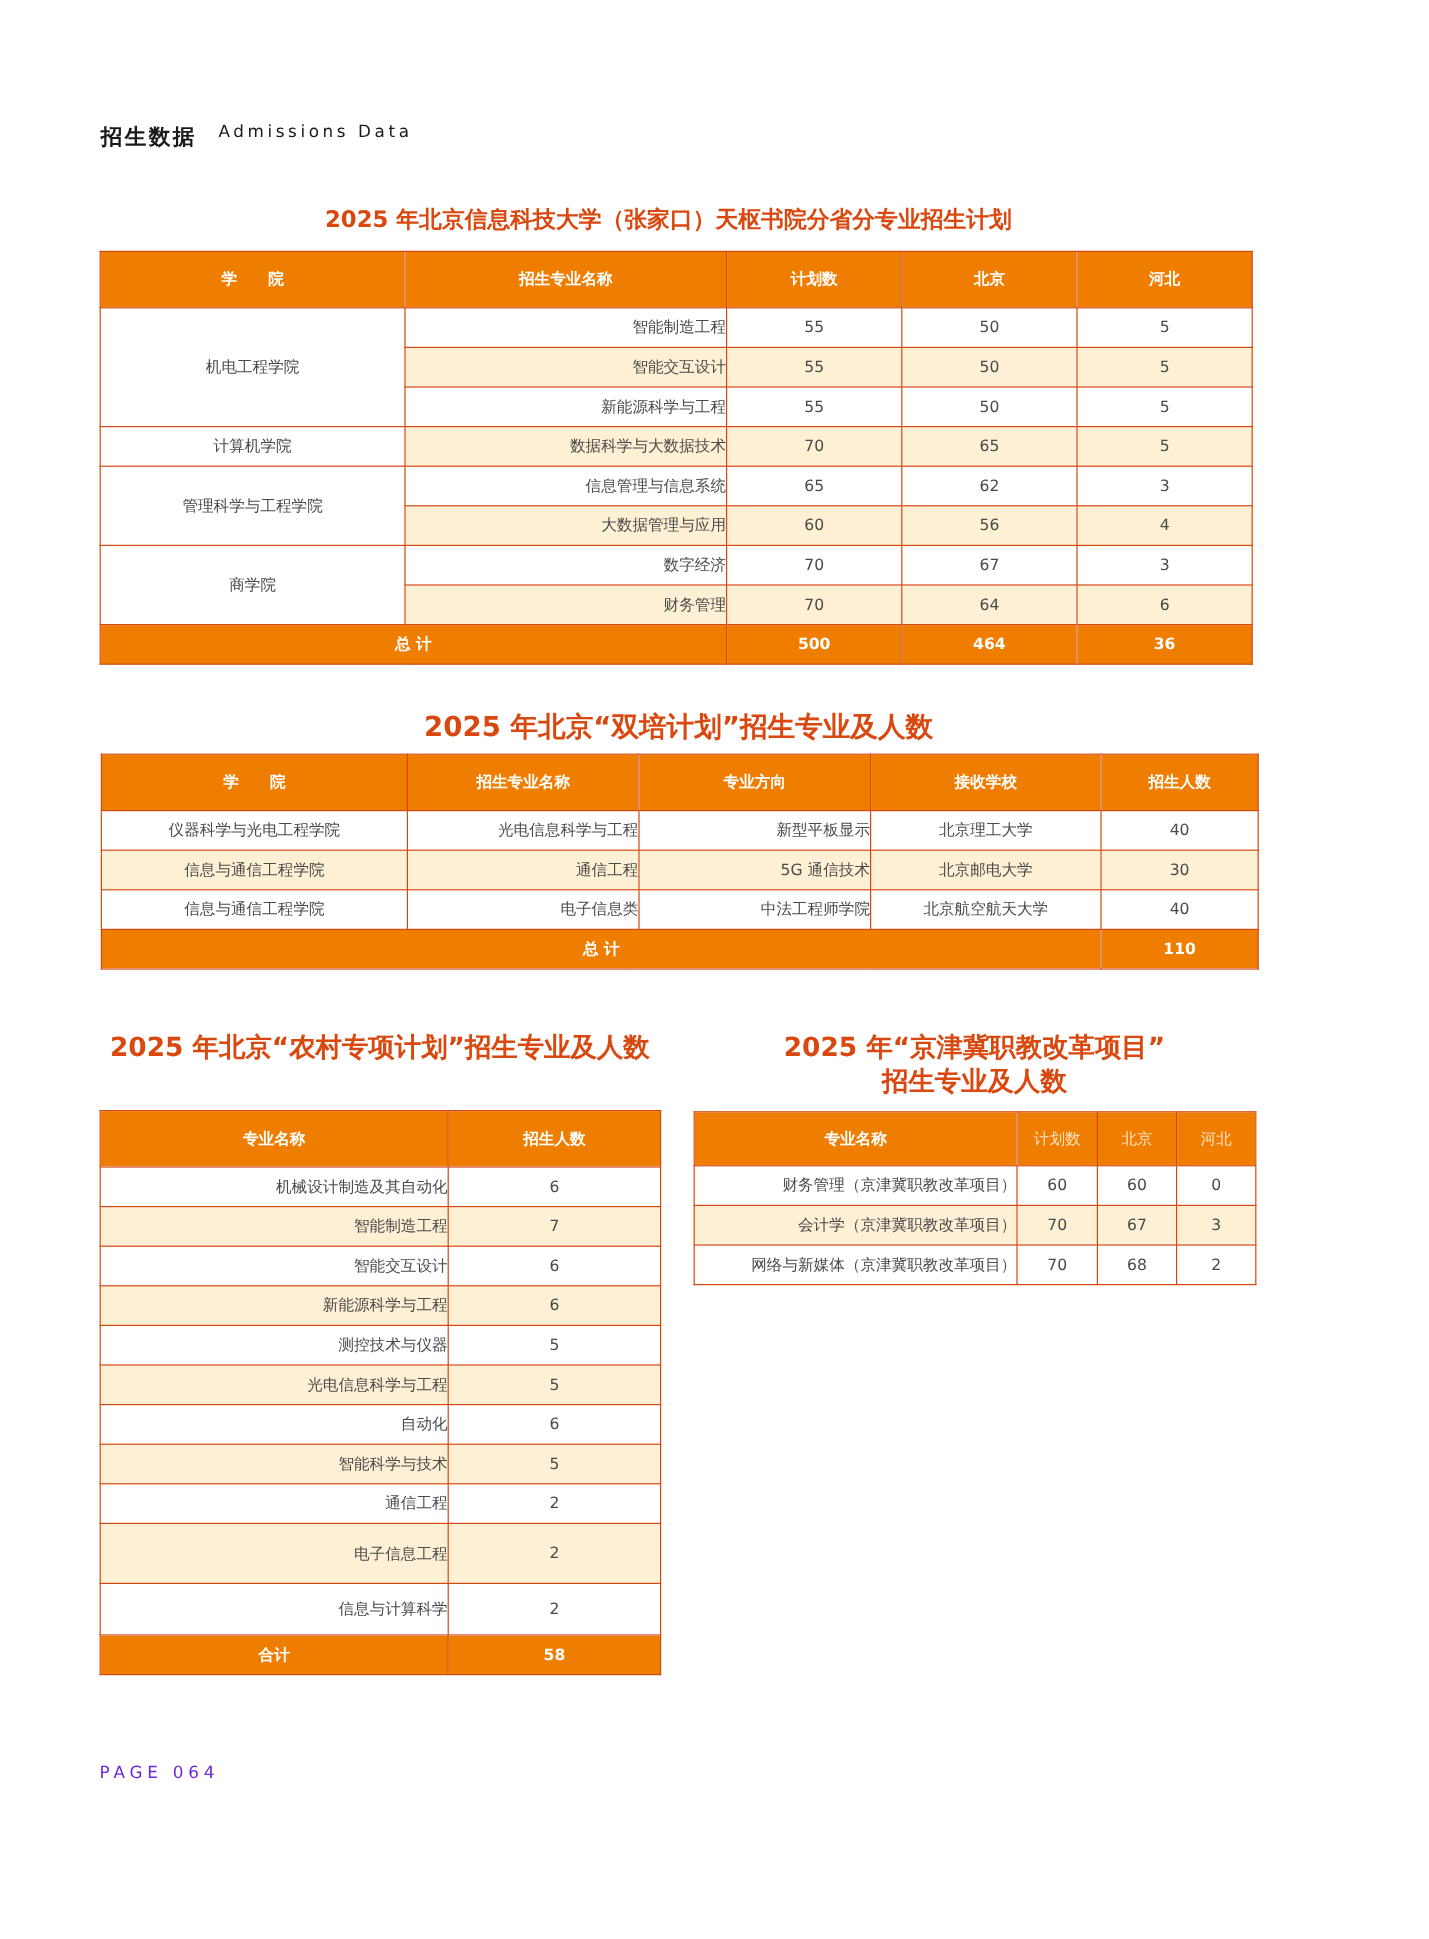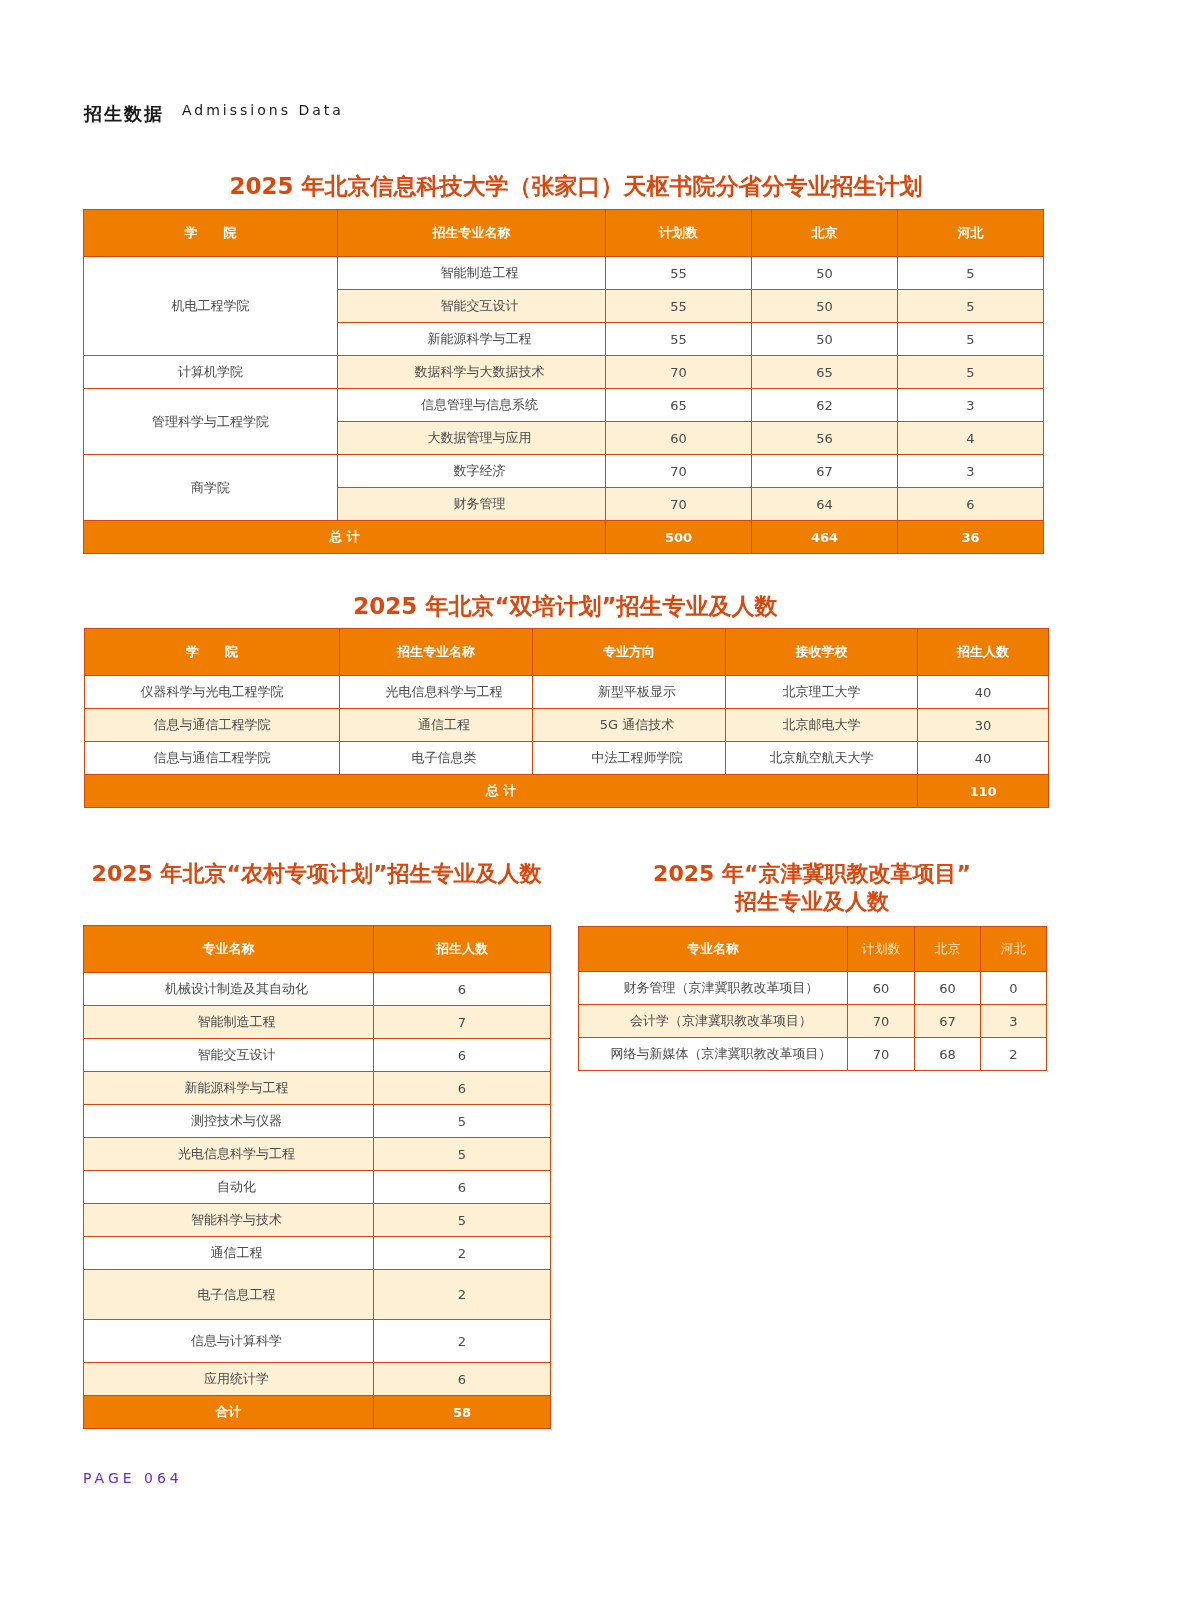--- a/index.html
+++ b/index.html
@@ -21,36 +21,36 @@
     font-size: 13px; color: #4a4a4a;
   }
   table.dt td, table.dt th {
     border: 1.5px solid #d4470f; padding: 0; text-align: center; vertical-align: middle;
     overflow: hidden; white-space: nowrap;
   }
   table.dt th { background: #ef7d00; color: #ffffff; font-weight: bold; font-size: 13px; }
   table.dt th.light { font-weight: normal; color: #fde2c4; }
   table.dt tr.alt td { background: #fef0d4; }
   table.dt tr.total td { background: #ef7d00; color: #ffffff; font-weight: bold; }
-  table.dt td.left { text-align: center; padding-left: 16px; }
+  table.dt td.left { text-align: right; padding-left: 16px; }
   table.dt td.merged { background: #ffffff !important; font-family: Liberation Mono, monospace; }
 
   .page-num {
     position: absolute; left: 83px; top: 1470px; font-size: 14px; color: #6d28d9; letter-spacing: 4px;
   }
 </style>
 </head>
 <body>
 
 <div class="page-header">
   <span class="cn">招生数据</span>
   <span class="en">Admissions Data</span>
 </div>
 
-<div class="title" style="left:96px; top:172px; width:960px; font-size:23px;">2025 年北京信息科技大学（张家口）天枢书院分省分专业招生计划</div>
+<div class="title" style="left:77px; top:172px; width:960px; font-size:19px;">2025 年北京信息科技大学（张家口）天枢书院分省分专业招生计划</div>
 <table class="dt" style="left:83px; top:209px; width:960px;">
   <colgroup>
       <col style="width:254px">
       <col style="width:268px">
       <col style="width:146px">
       <col style="width:146px">
       <col style="width:146px">
     </colgroup>
   <tbody>
       <tr style="height:47px">
@@ -214,24 +214,20 @@
         <td>2</td>
       </tr>
   <tr class="alt" style="height:50px">
         <td class="left">电子信息工程</td>
         <td>2</td>
       </tr>
   <tr style="height:43px">
         <td class="left">信息与计算科学</td>
         <td>2</td>
       </tr>
-  <tr class="alt" style="height:33px">
-        <td class="left">应用统计学</td>
-        <td>6</td>
-      </tr>
   <tr class="total" style="height:33px">
     <td>合计</td>
     <td>58</td>
   </tr>
 </tbody>
   </table>
 
 <div class="title" style="left:578px; top:860px; width:468px; font-size:22px;">
   <div>2025 年“京津冀职教改革项目”</div>
   <div>招生专业及人数</div>

